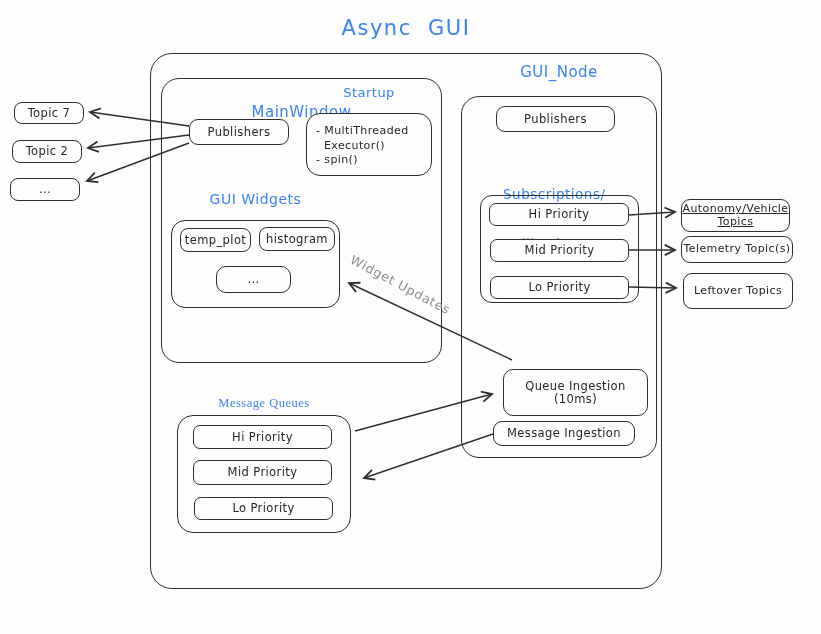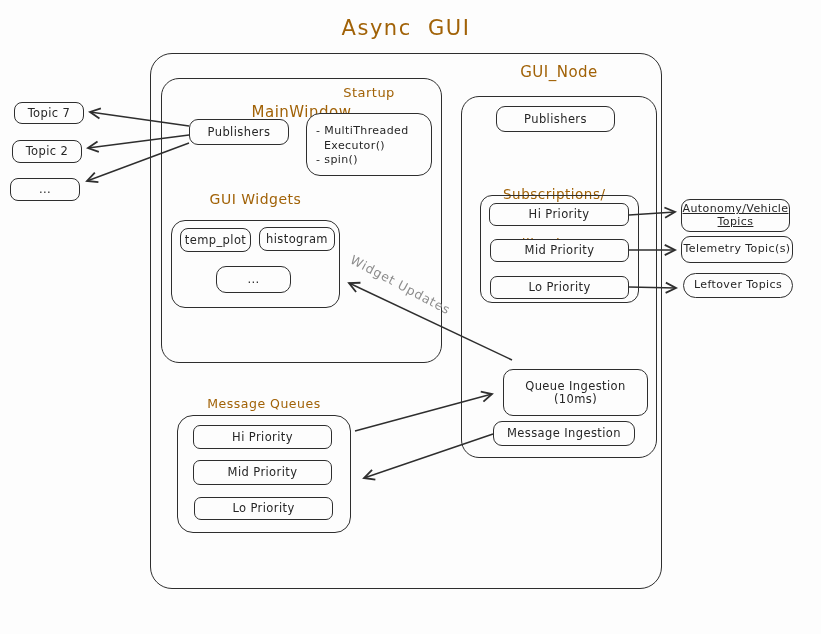--- a/index.html
+++ b/index.html
@@ -11,21 +11,21 @@
   }
   .box {
     position:absolute; box-sizing:border-box;
     border:1.5px solid #2e2e2e; background:#fdfdfd;
     display:flex; align-items:center; justify-content:center;
     font-size:11.5px; letter-spacing:0.4px; text-align:center;
     line-height:12.5px;
   }
   .frame { background:transparent; }
   .lbl {
-    position:absolute; letter-spacing:0.5px; color:#a16207;
+    position:absolute; letter-spacing:0.5px; color:#3b82f6;
     white-space:pre;
   }
   .center { text-align:center; }
   svg.overlay { position:absolute; left:0; top:0; pointer-events:none; }
   .startup-text {
     flex-direction:column; align-items:flex-start; justify-content:flex-start;
     padding:10px 6px 0 9px; font-size:11px; line-height:14.5px; text-align:left;
   }
   .indent { padding-left:8px; }
   .rot-label {
@@ -74,26 +74,26 @@
     <div>Callback Groups</div>
   </div>
 
   <div class="box frame" style="left:480px; top:195px; width:159px; height:108px; border-radius:12px;"></div>
   <div class="box" style="left:489px; top:203px; width:140px; height:23px; border-radius:7px;">Hi Priority</div>
   <div class="box" style="left:490px; top:239px; width:139px; height:23px; border-radius:7px;">Mid Priority</div>
   <div class="box" style="left:490px; top:276px; width:139px; height:23px; border-radius:7px;">Lo Priority</div>
 
   <div class="box" style="left:681px; top:199px; width:109px; height:33px; border-radius:9px; font-size:11px; padding:10px 4px;text-decoration:underline;">Autonomy/Vehicle Topics</div>
   <div class="box" style="left:681px; top:236px; width:112px; height:27px; border-radius:9px; font-size:11px;">Telemetry Topic(s)</div>
-  <div class="box" style="left:683px; top:273px; width:110px; height:25px; border-radius:14px; font-size:11px;">Leftover Topics</div>
+  <div class="box" style="left:683px; top:273px; width:110px; height:36px; border-radius:9px; font-size:11px;">Leftover Topics</div>
 
   <div class="box" style="left:503px; top:369px; width:145px; height:47px; border-radius:10px;">Queue Ingestion (10ms)</div>
   <div class="box" style="left:493px; top:421px; width:142px; height:25px; border-radius:9px;">Message Ingestion</div>
 
-  <div class="lbl center" style="left:177px; top:396px; width:174px; font-size:12.5px;">Message Queues</div>
+  <div class="lbl center" style="left:177px; top:396px; width:174px; font-size:12.5px;font-family:Liberation Serif, serif;">Message Queues</div>
   <div class="box frame" style="left:177px; top:415px; width:174px; height:118px; border-radius:16px;"></div>
   <div class="box" style="left:193px; top:425px; width:139px; height:24px; border-radius:7px;">Hi Priority</div>
   <div class="box" style="left:193px; top:460px; width:139px; height:25px; border-radius:7px;">Mid Priority</div>
   <div class="box" style="left:194px; top:497px; width:139px; height:23px; border-radius:7px;">Lo Priority</div>
 
   <svg class="overlay" width="821" height="634" viewBox="0 0 821 634">
     <defs>
       <marker id="ah" viewBox="0 0 12 12" refX="10" refY="6" markerWidth="11" markerHeight="11" orient="auto">
         <path d="M2,2 L10,6 L2,10" fill="none" stroke="#2e2e2e" stroke-width="1.4"></path>
       </marker>

